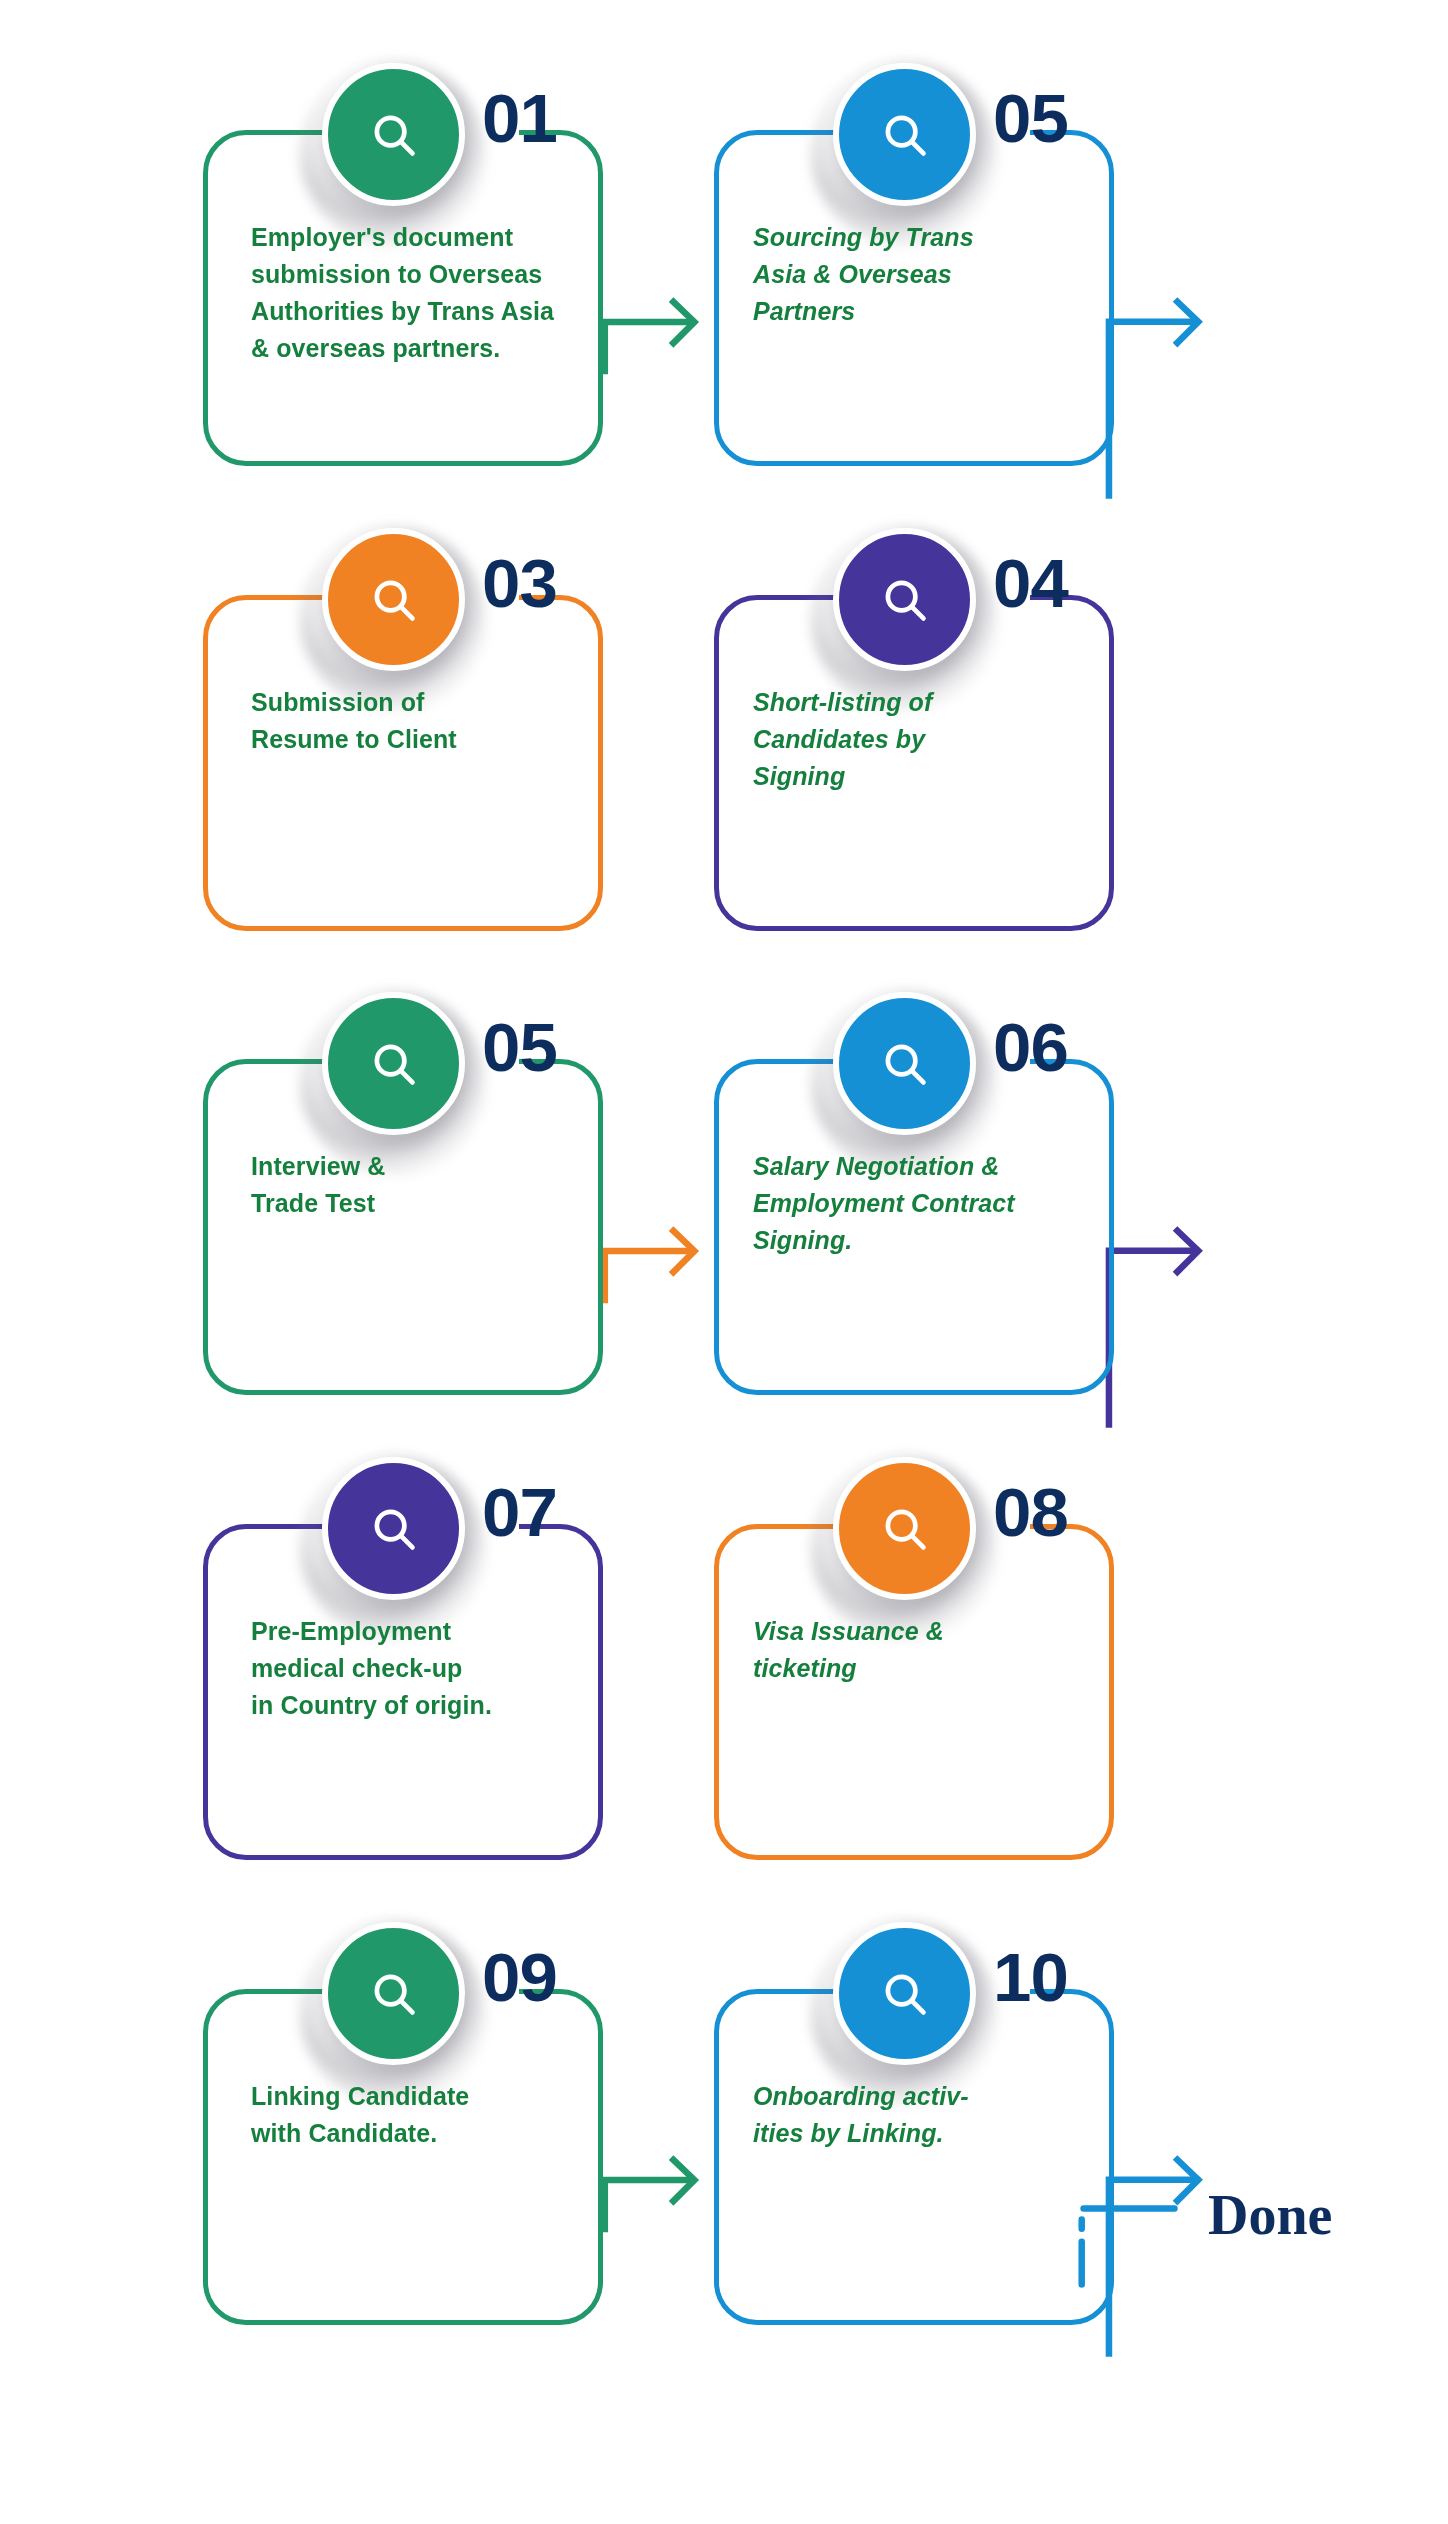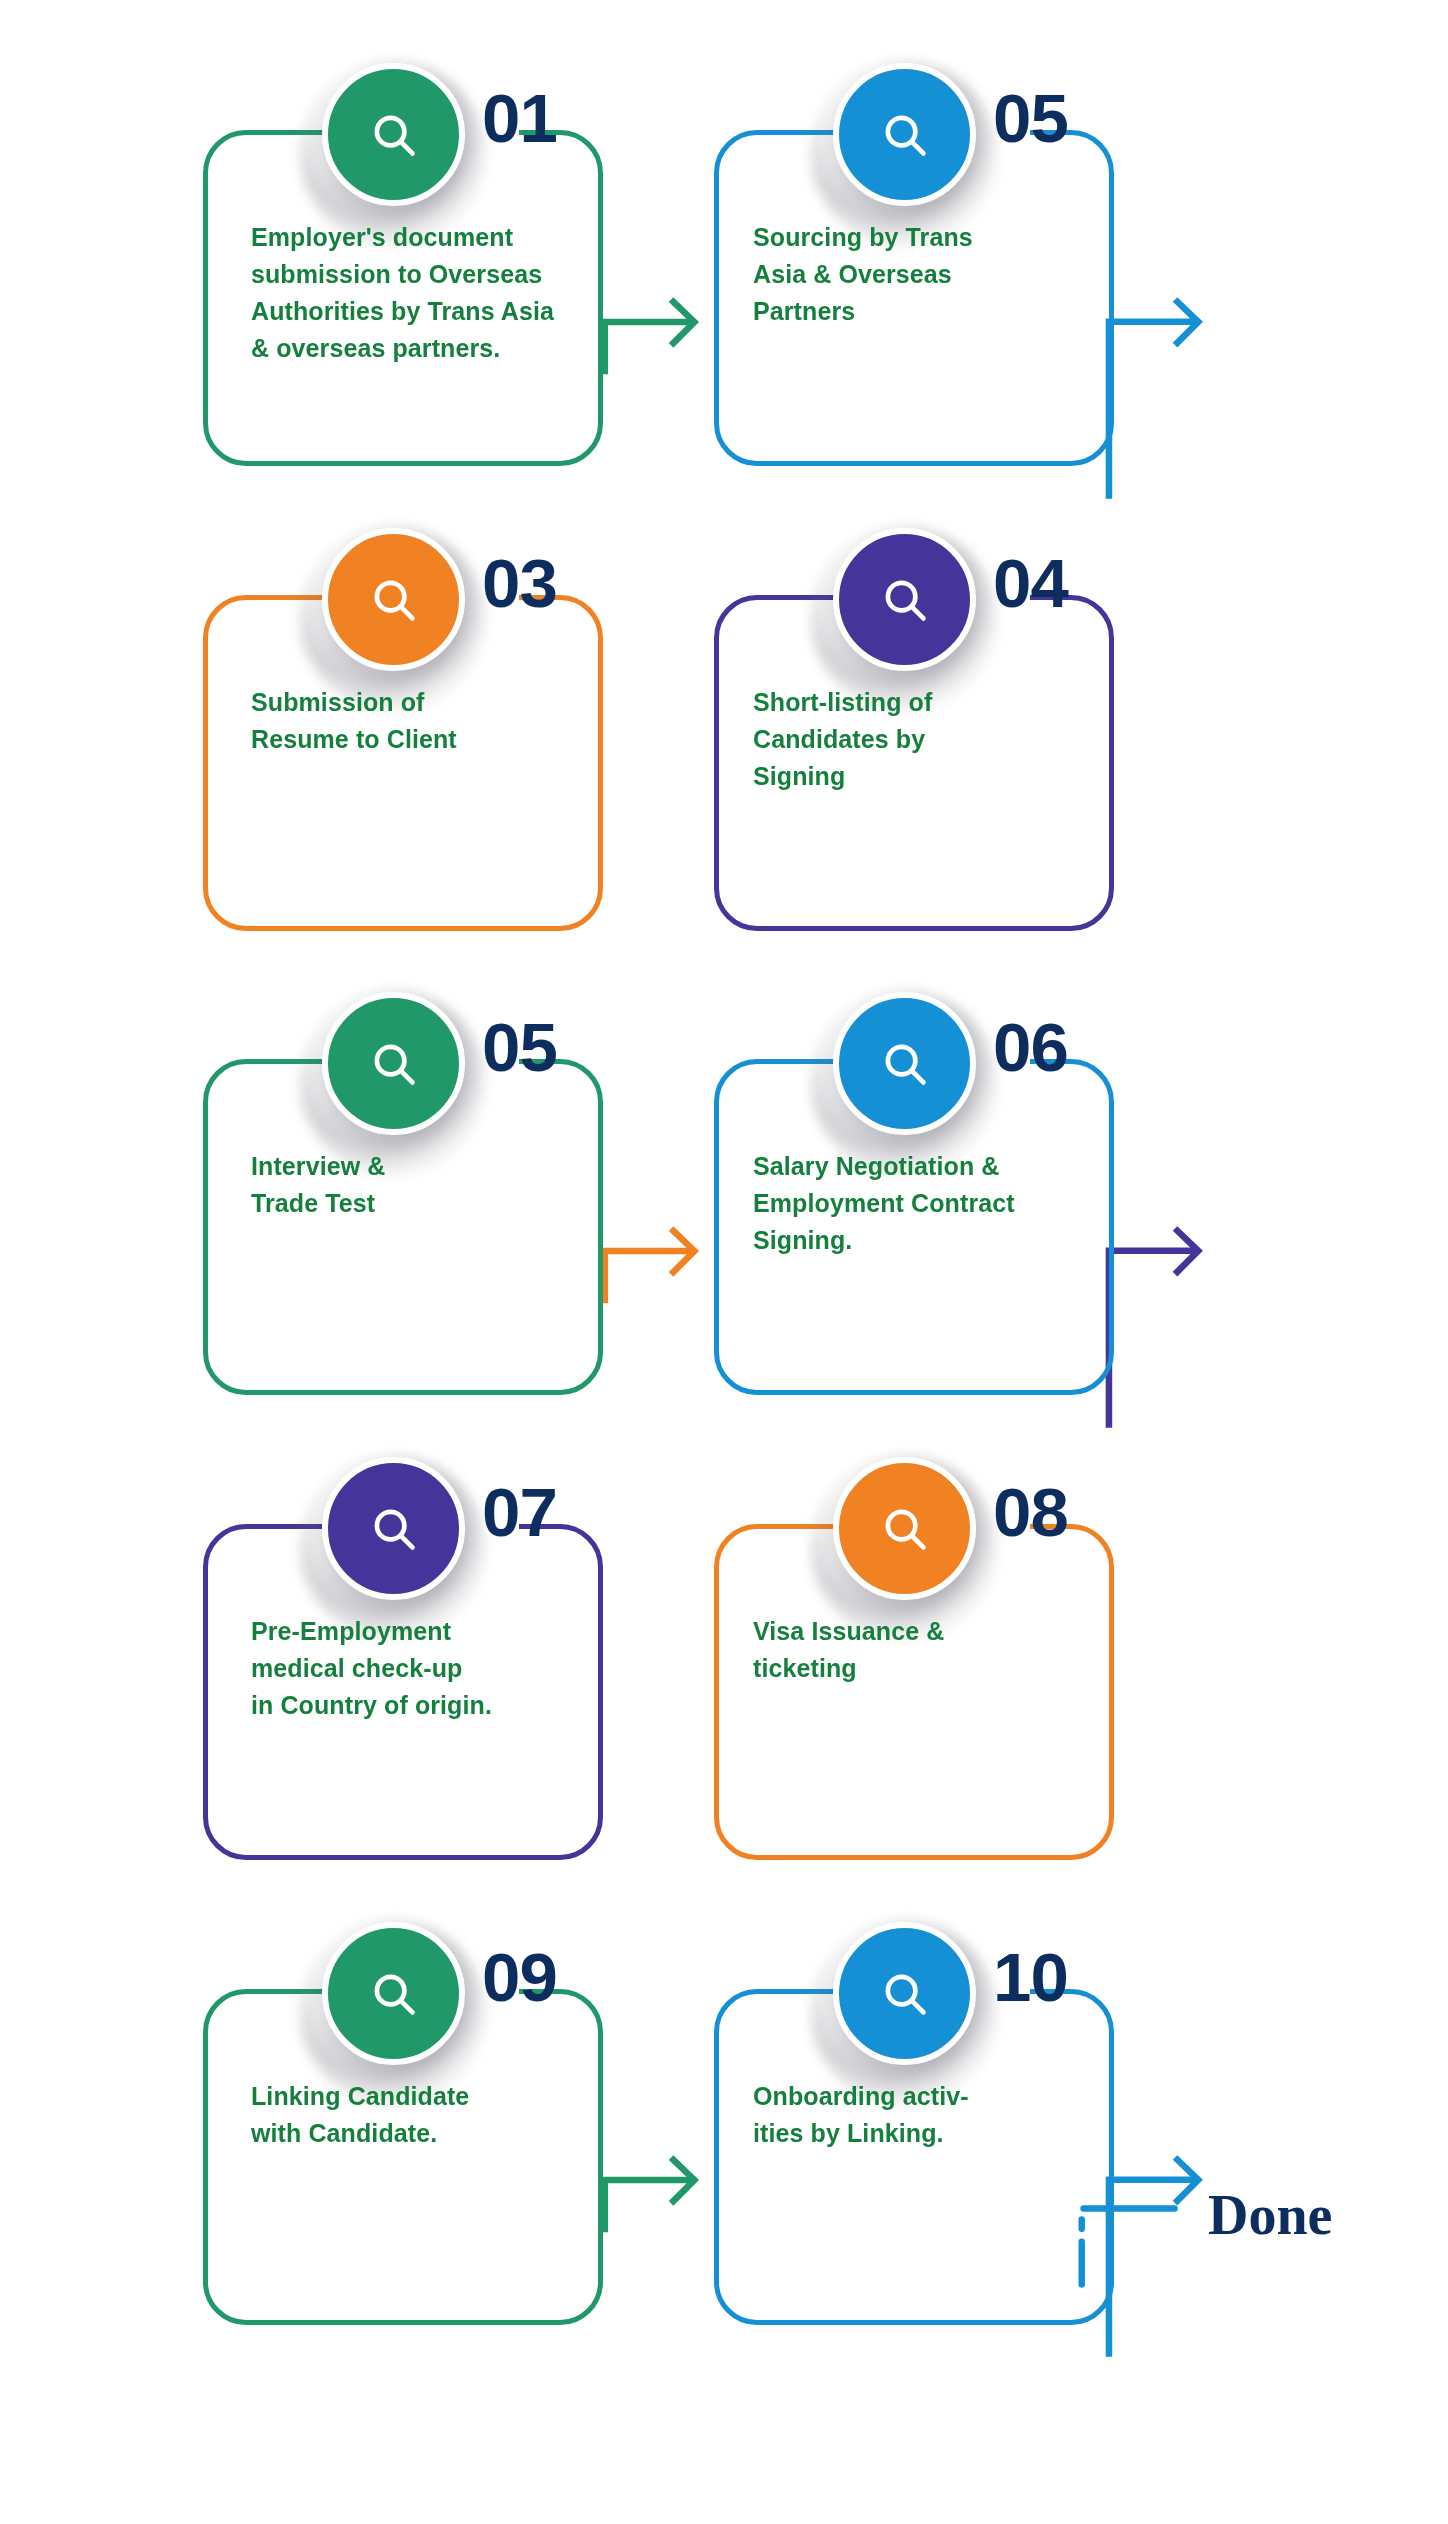--- a/index.html
+++ b/index.html
@@ -112,21 +112,21 @@
     top: 219px;
     width: 335px;
     font-family: "Liberation Sans", sans-serif;
     font-size: 25px;
     font-weight: bold;
     line-height: 1.48;
     color: #15803d;
     letter-spacing: 0.1px;
     white-space: pre-line;
   }
-  .card.right .card-text { left: 39px; width: 353px; }
+  .card.right .card-text { left: 39px; width: 353px; font-style: italic; }
 
   
   .arrow {
     position: absolute;
   }
   .arrow svg { display: block; overflow: visible; }
 
   
   .done-group { position: absolute; }
   .done-label {

